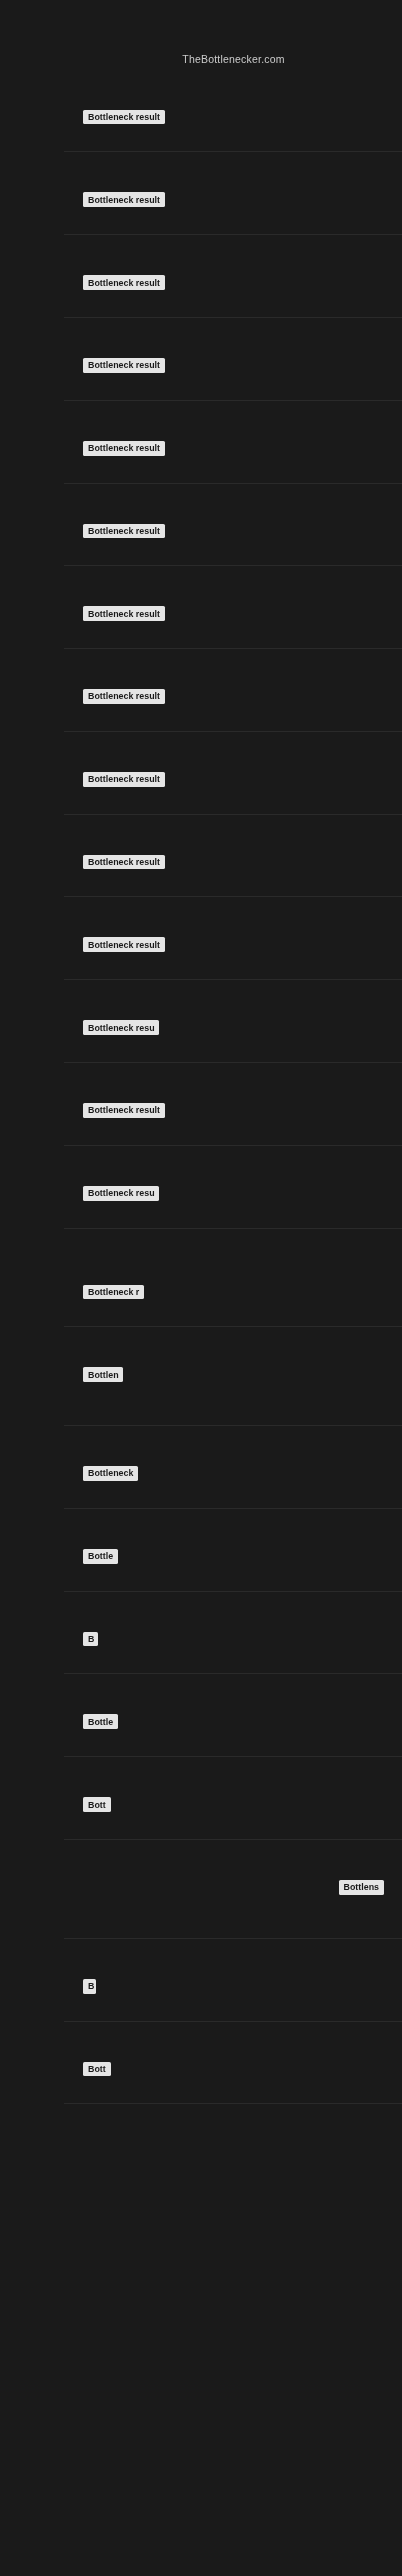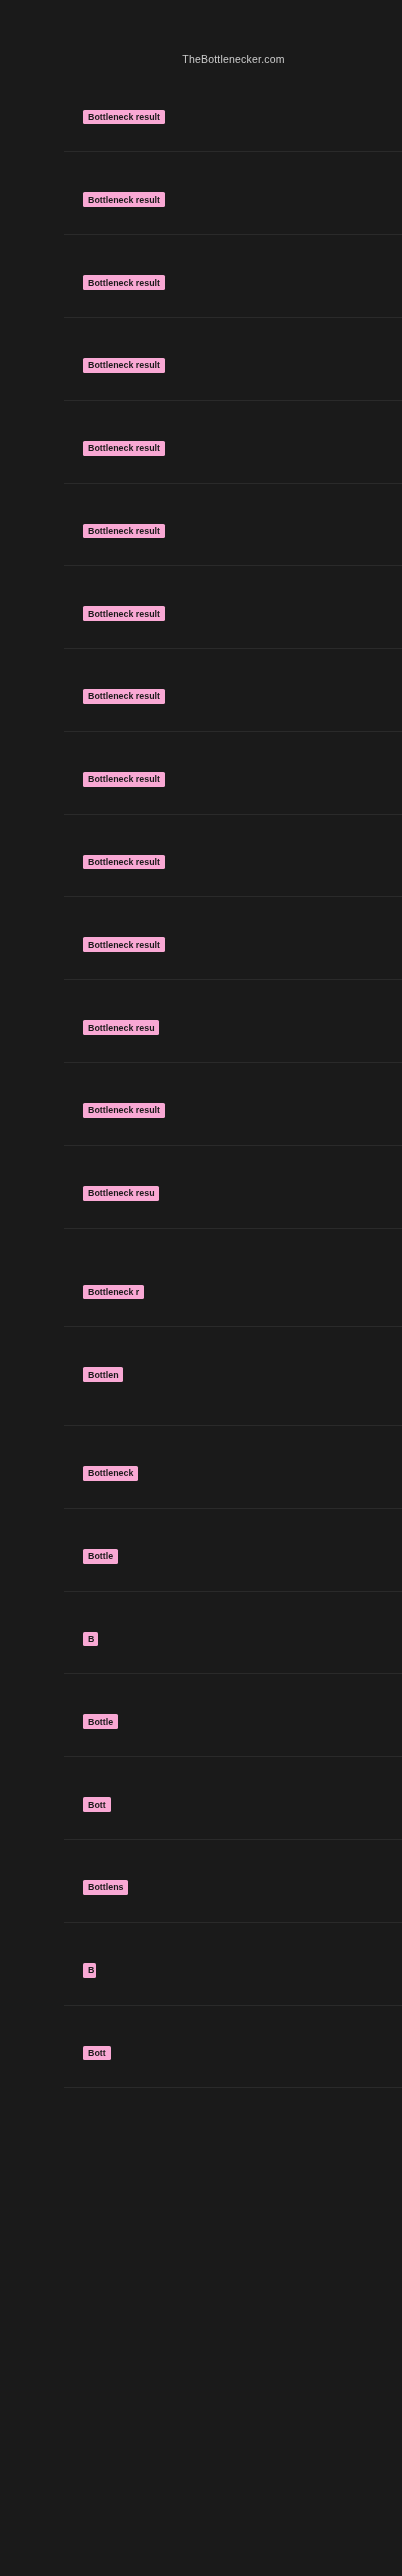--- a/index.html
+++ b/index.html
@@ -16,21 +16,21 @@
     }
     .site-title {
       text-align: center;
       color: #cccccc;
       font-size: 10.5px;
       padding: 4.8px 0;
       letter-spacing: 0.2px;
     }
     .bottleneck-badge {
       display: inline-block;
-      background-color: #f9a8d4;
+      background-color: #e5e5e5;
       color: #1a1a1a;
       font-size: 8.9px;
       font-weight: bold;
       padding: 2.4px 4.8px;
       border-radius: 1.6px;
       white-space: nowrap;
       overflow: hidden;
     }
     .row {
       padding: 6.4px 3.2px;
@@ -59,17 +59,17 @@
     <div class="row" style="padding-top: 8px; padding-bottom: 8px;"><span class="bottleneck-badge" style="max-width: 105px;">Bottleneck resu</span></div>
     <div class="row" style="padding-top: 8px; padding-bottom: 8px;"><span class="bottleneck-badge" style="max-width: 119px;">Bottleneck result</span></div>
     <div class="row" style="padding-top: 8px; padding-bottom: 8px;"><span class="bottleneck-badge" style="max-width: 103px;">Bottleneck resu</span></div>
     <div class="row" style="padding-top: 24px; padding-bottom: 8px;"><span class="bottleneck-badge" style="max-width: 72px;">Bottleneck r</span></div>
     <div class="row" style="padding-top: 8px; padding-bottom: 24px;"><span class="bottleneck-badge" style="max-width: 55px;">Bottlen</span></div>
     <div class="row" style="padding-top: 8px; padding-bottom: 8px;"><span class="bottleneck-badge" style="max-width: 64px; text-align: right;">Bottleneck</span></div>
     <div class="row" style="padding-top: 8px; padding-bottom: 8px;"><span class="bottleneck-badge" style="max-width: 44px;">Bottle</span></div>
     <div class="row" style="padding-top: 8px; padding-bottom: 8px;"><span class="bottleneck-badge" style="max-width: 14.5px;">B</span></div>
     <div class="row" style="padding-top: 8px; padding-bottom: 8px;"><span class="bottleneck-badge" style="max-width: 44px;">Bottle</span></div>
     <div class="row" style="padding-top: 8px; padding-bottom: 8px;"><span class="bottleneck-badge" style="max-width: 32px;">Bott</span></div>
-    <div class="row" style="padding-top: 8px; padding-bottom: 8px;"><span class="bottleneck-badge" style="max-width: 50px;">Bottlens</span></div>
+    <div class="row" style="padding-top: 8px; padding-bottom: 24px; text-align: right;"><span class="bottleneck-badge" style="max-width: 50px;">Bottlens</span></div>
     <div class="row" style="padding-top: 8px; padding-bottom: 8px;"><span class="bottleneck-badge" style="max-width: 13px;">B</span></div>
     <div class="row" style="padding-top: 8px; padding-bottom: 8px;"><span class="bottleneck-badge" style="max-width: 37px;">Bott</span></div>
   </div>
 
 
 </body></html>

